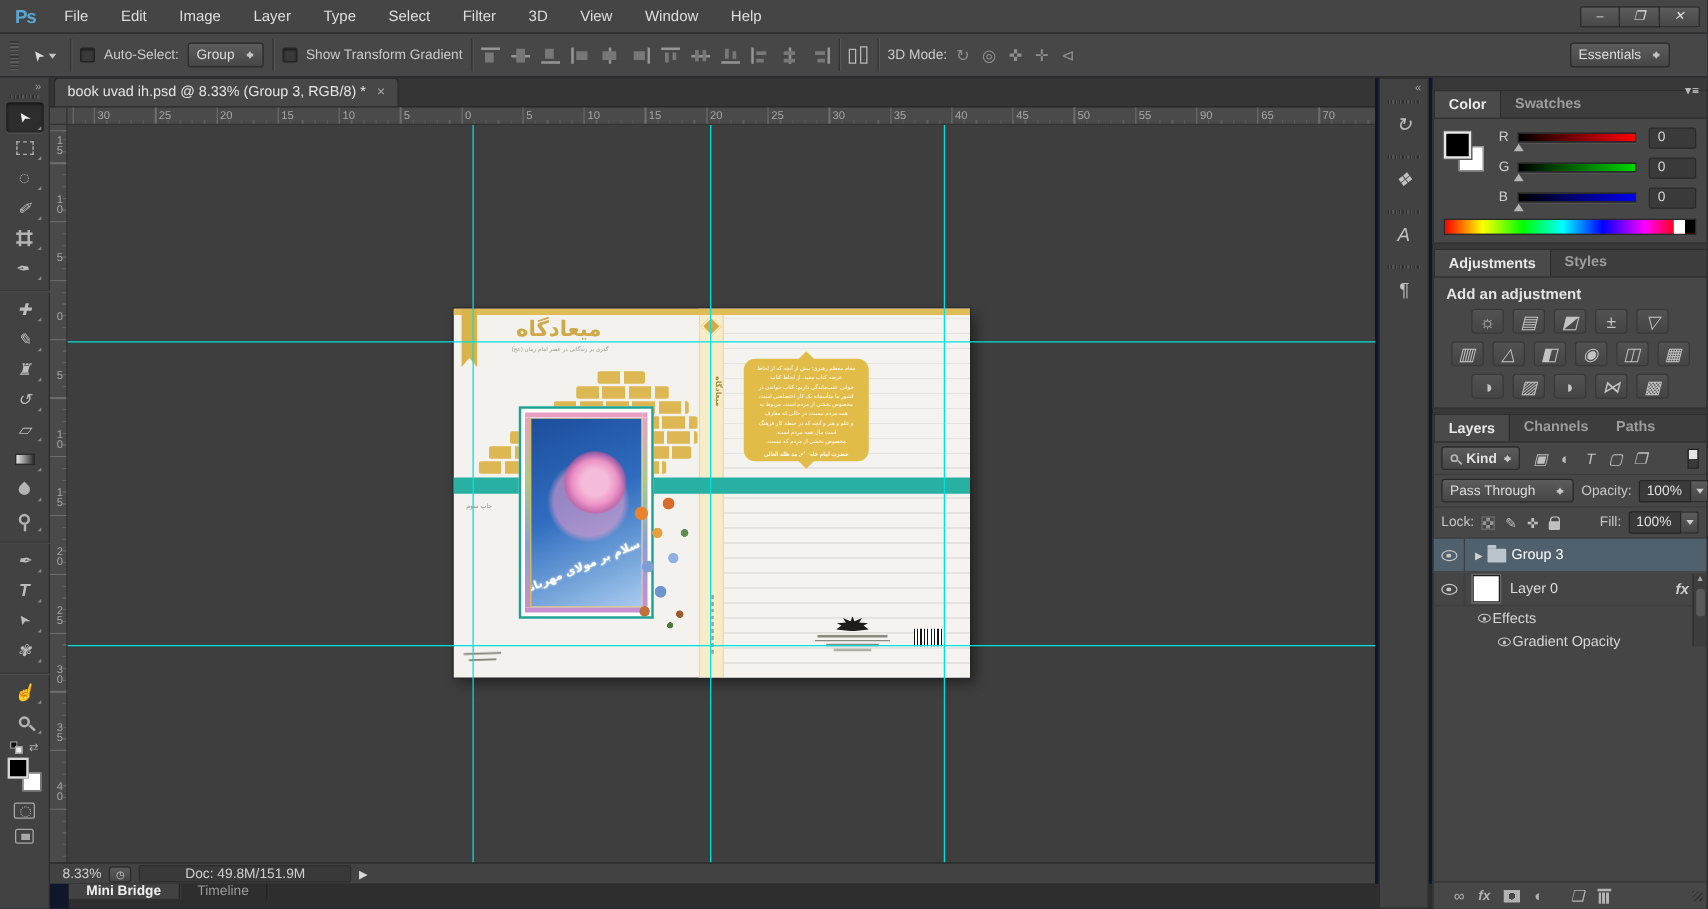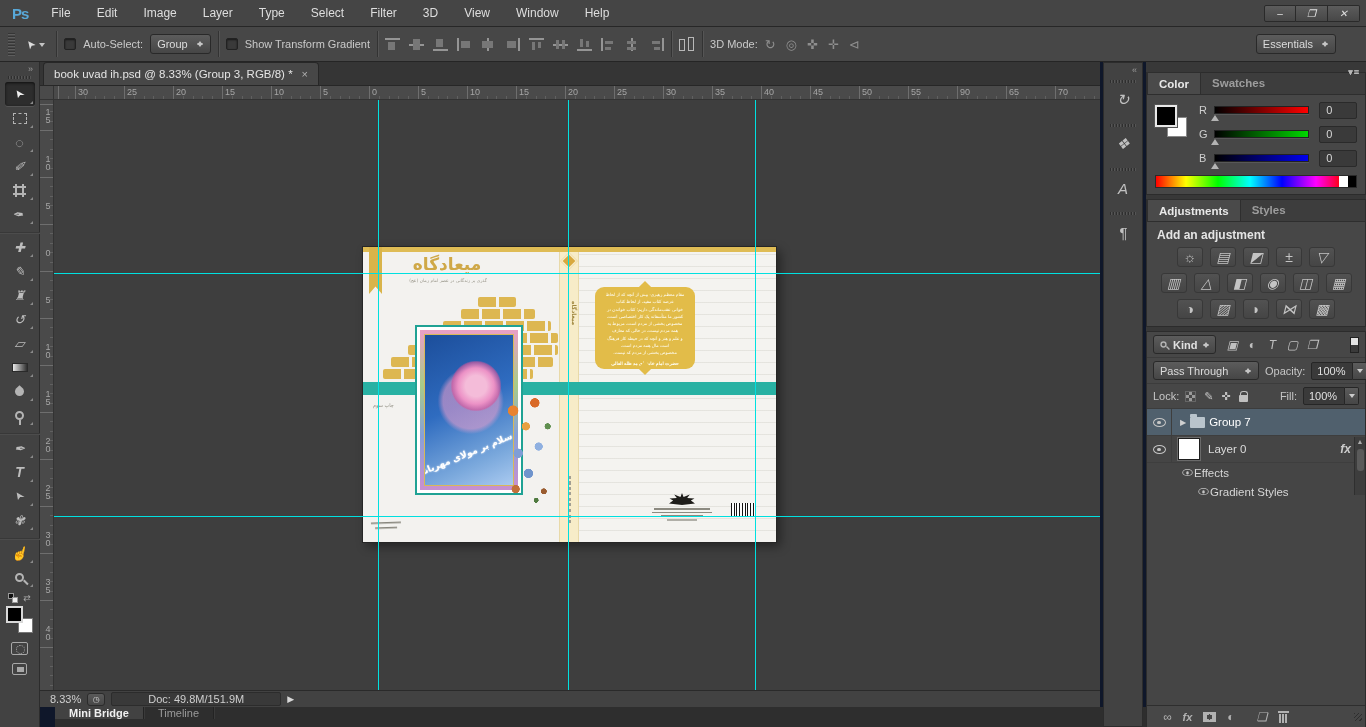--- a/index.html
+++ b/index.html
@@ -654,20 +654,26 @@
           <span class="adjbtn">
             <i>⋈</i>
           </span>
           <span class="adjbtn">
             <i>▩</i>
           </span>
         </div>
     </div>
 
     <div class="pgroup layers-group">
+      <div class="ptabs">
+
+      <span class="ptab selected">Layers</span>
+          <span class="ptab">Channels</span>
+          <span class="ptab">Paths</span>
+        </div>
       <span class="pmenu" style="position:absolute">▾≡</span>
       <div class="lp-row">
         <span class="kindsel">
             <i class="i-zoom"></i>
             <span>Kind</span>
             <span class="spin"></span>
           </span>
         <span style="display:flex">
 
         <span class="ficon">
@@ -713,39 +719,39 @@
             <span class="btn"></span>
           </span>
       </div>
       <div class="layerlist">
         <div class="lrow selected">
           <span class="eyecell">
               <i class="i-eye"></i>
             </span>
           <span class="expander">▶</span>
           <span class="i-folder"></span>
-          <span>Group 7</span>
+          <span>Group 3</span>
         </div>
         <div class="lrow">
           <span class="eyecell">
               <i class="i-eye"></i>
             </span>
           <span class="lthumb"></span>
           <span>Layer 0</span>
           <span class="fxmark">fx</span>
         </div>
         <div class="lrow sub">
           <span class="ind"></span>
             <i class="i-eye sm"></i>
           <span>Effects</span>
         </div>
         <div class="lrow sub sub2">
           <span class="ind"></span>
             <i class="i-eye sm"></i>
-          <span>Gradient Styles</span>
+          <span>Gradient Opacity</span>
         </div>
         <div class="lscroll">
             <span class="up">▲</span>
             <span class="lthumb2"></span>
           </div>
       </div>
       <div class="lp-bottom">
         <span style="display:flex;gap:11px;align-items:center">
 
         <span class="lpico">

